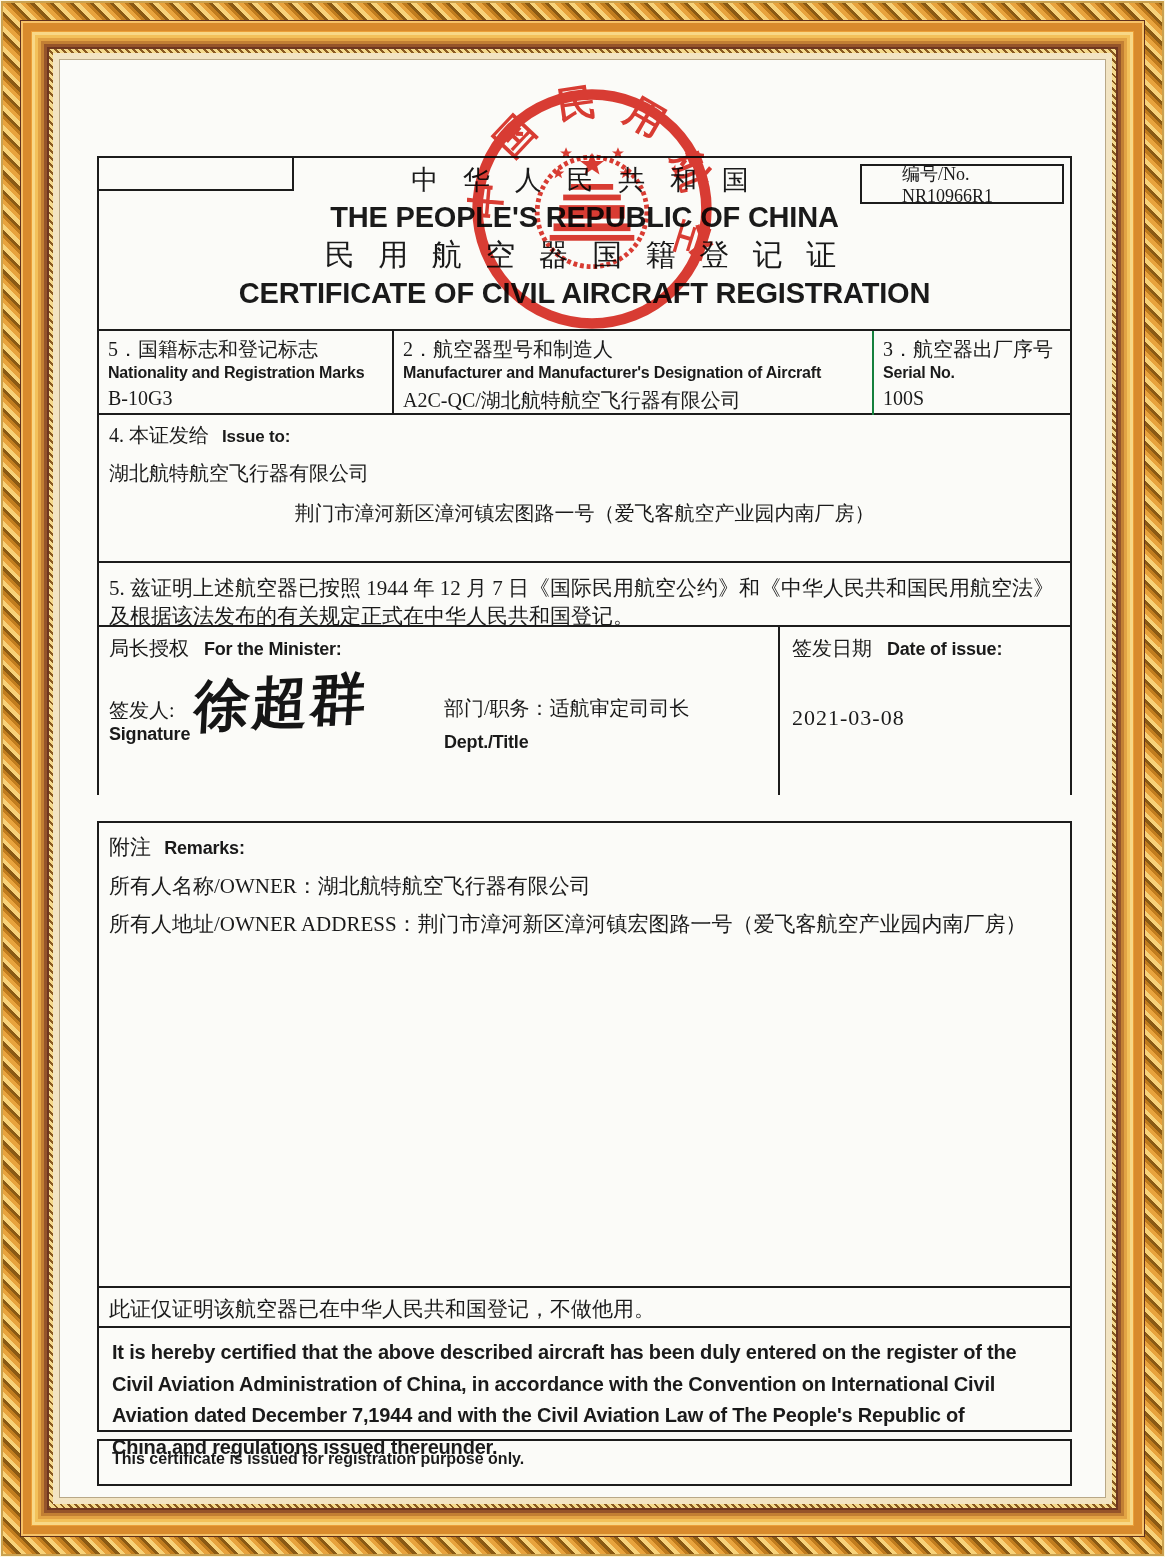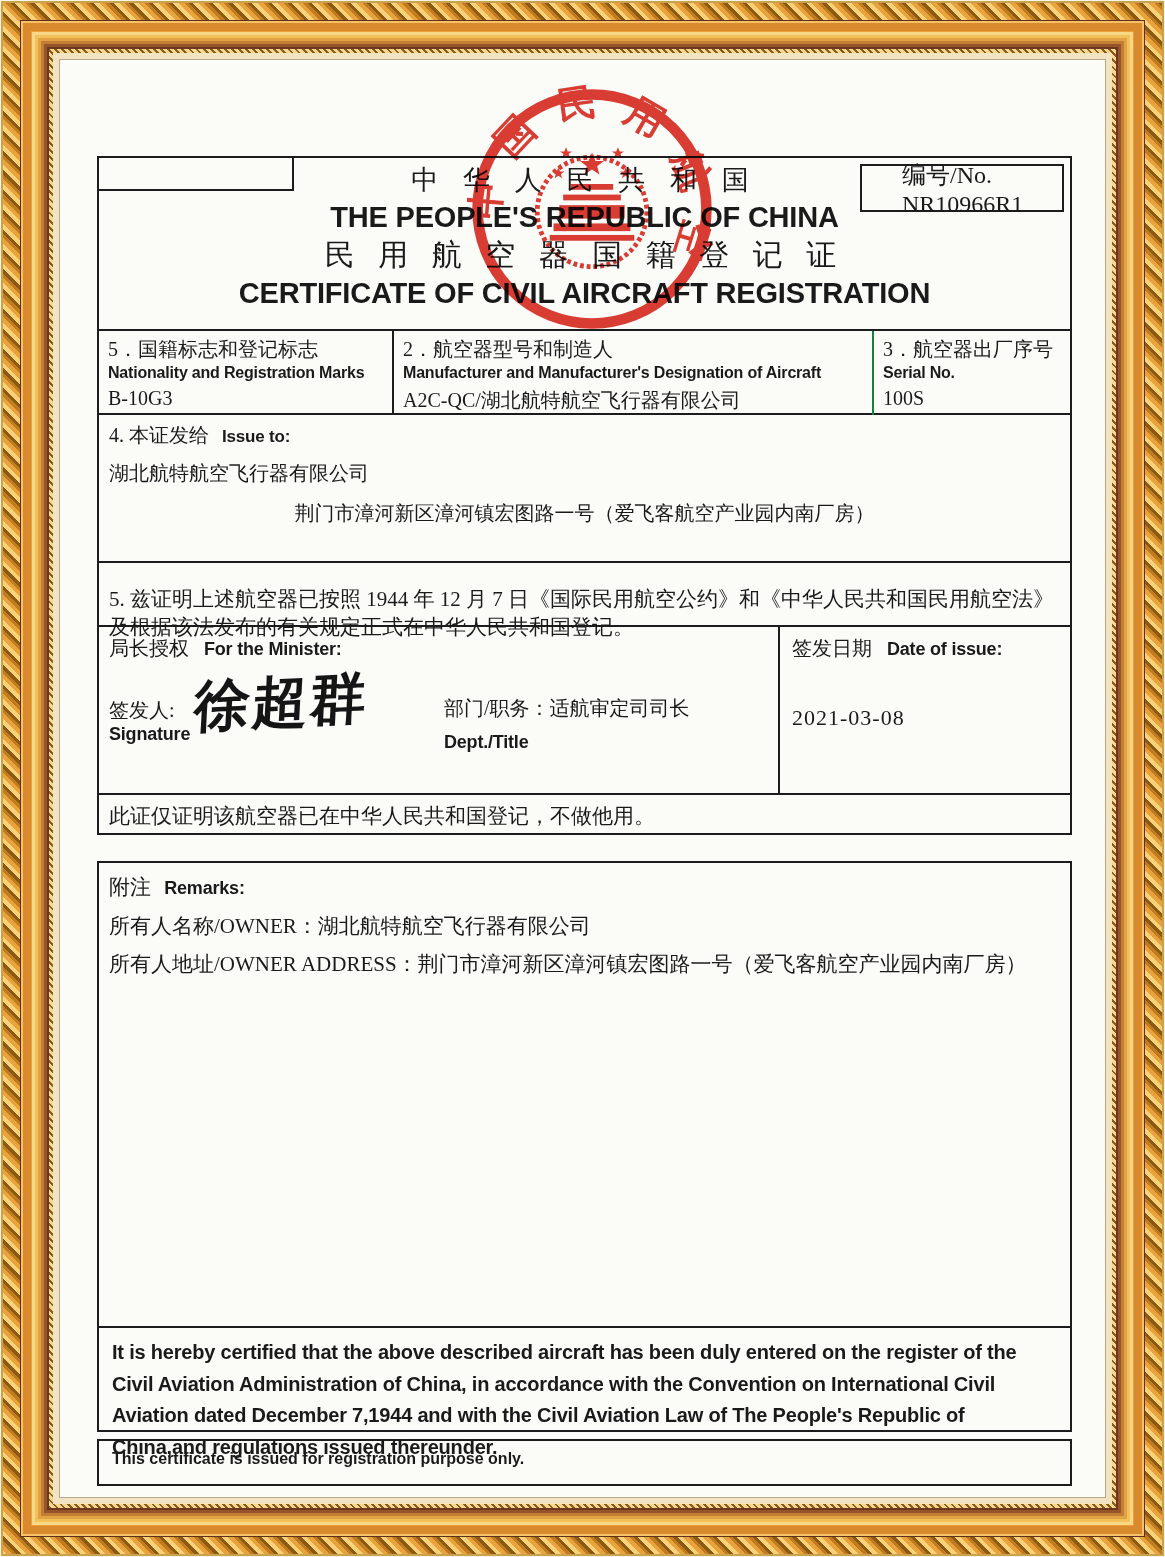--- a/index.html
+++ b/index.html
@@ -23,22 +23,22 @@
 
   
   .doc{position:absolute;left:37px;top:96px;width:975px;}
   .bx{border:2px solid #1c1c1c;background:transparent;}
   .stack{margin-top:-2px;}
   .cn{font-family:"Liberation Serif","DejaVu Serif",serif;}
   .enb{font-family:"Liberation Sans","DejaVu Sans",sans-serif;font-weight:bold;letter-spacing:-0.2px;}
 
   .header-band{height:175px;position:relative;border-bottom:none;}
   .corner-box{position:absolute;left:-2px;top:-2px;width:197px;height:35px;border:2px solid #1c1c1c;background:#fbfbf8;}
-  .serial-box{position:absolute;right:6px;top:6px;width:204px;height:48px;border:2px solid #1c1c1c;
-    display:flex;align-items:center;justify-content:center;font-size:24px;padding-left:40px;}
+  .serial-box{position:absolute;right:6px;top:6px;width:204px;height:40px;border:2px solid #1c1c1c;
+    display:flex;align-items:center;justify-content:center;font-size:18px;padding-left:40px;}
   .titles{position:absolute;left:0;right:0;top:4px;text-align:center;}
   .t-cn1{font-size:27px;letter-spacing:9px;}
   .t-en1{font-size:29px;margin-top:3px;}
   .t-cn2{font-size:30px;letter-spacing:8px;margin-top:1px;}
   .t-en2{font-size:29px;margin-top:1px;}
 
   .row1{display:flex;height:86px;border-bottom:none;}
   .row1 .cell{padding:5px 9px;}
   .c1{width:295px;border-right:2px solid #1c1c1c;}
   .c2{flex:1;border-right:2px solid #15803d;}
@@ -46,21 +46,21 @@
   .lab-cn{font-size:20px;}
   .lab-en{font-size:16px;margin-top:1px;}
   .val{font-size:20px;margin-top:5px;}
 
   .sec4{height:150px;border-bottom:none;padding:7px 10px;}
   .sec4 .line1{font-size:20px;}
   .sec4 .enb{font-size:17px;}
   .sec4 .name{font-size:20px;margin-top:11px;}
   .sec4 .addr{font-size:20px;margin-top:13px;text-align:center;}
 
-  .sec5{height:66px;border-bottom:none;padding:22px 10px;font-size:21px;line-height:1.35;}
+  .sec5{height:66px;border-bottom:none;padding:11px 10px;font-size:21px;line-height:1.35;}
 
   .minister{display:flex;height:170px;border-bottom:none;}
   .m-left{flex:1;position:relative;border-right:2px solid #1c1c1c;padding:8px 10px;}
   .m-right{width:290px;position:relative;padding:8px 12px;}
   .m-title{font-size:20px;}
   .m-title .enb{font-size:18px;}
   .signer{position:absolute;left:10px;top:70px;font-size:20px;line-height:1.3;}
   .signer .enb{font-size:18px;}
   .signature{position:absolute;left:95px;top:38px;font-size:56px;font-weight:bold;
     transform:rotate(-3deg) skewX(-6deg);letter-spacing:2px;color:#151515;}
@@ -154,30 +154,30 @@
             </div>
             <div class="m-right">
               <div class="m-title">
                 <span class="cn">签发日期</span>
                 <span class="enb" style="margin-left:10px;">Date of issue:</span>
               </div>
               <div class="date-val cn">2021-03-08</div>
             </div>
           </div>
 
-          <div class="bx statement stack cn">此证仅证明该航空器已在中华人民共和国登记，不做他用。</div>
-
           <div class="bx remarks">
             <div>
               <span class="cn">附注</span>
               <span class="enb" style="margin-left:8px;">Remarks:</span>
             </div>
             <div class="rm-line cn">所有人名称/OWNER：湖北航特航空飞行器有限公司</div>
             <div class="rm-line cn">所有人地址/OWNER ADDRESS：荆门市漳河新区漳河镇宏图路一号（爱飞客航空产业园内南厂房）</div>
           </div>
+
+          <div class="bx statement stack cn">此证仅证明该航空器已在中华人民共和国登记，不做他用。</div>
 
           <div class="bx engcert stack">
             <p>It is hereby certified that the above described aircraft has been duly entered on the register of the Civil Aviation Administration of China, in accordance with the Convention on International Civil Aviation dated December 7,1944 and with the Civil Aviation Law of The People's Republic of China,and regulations issued thereunder.</p>
           </div>
 
           <div class="bx finalbox">This certificate is issued for registration purpose only.</div>
 
         </div>
 
         <svg class="seal" viewBox="0 0 260 260">

